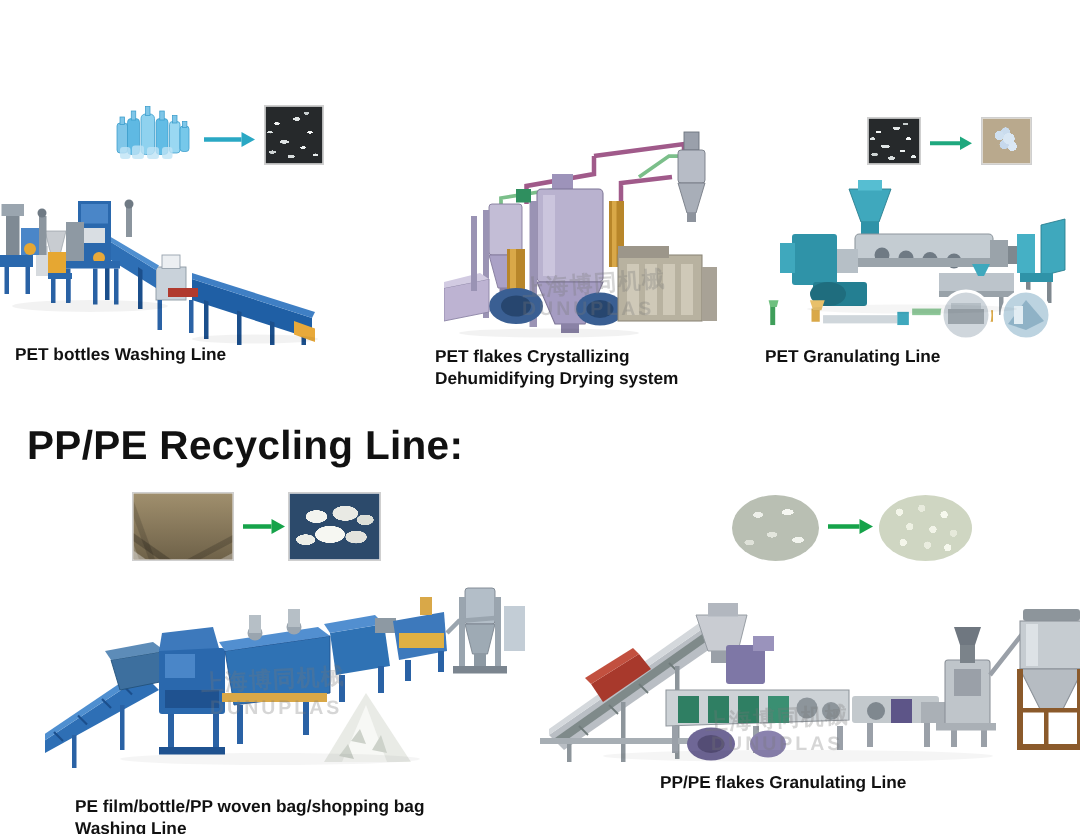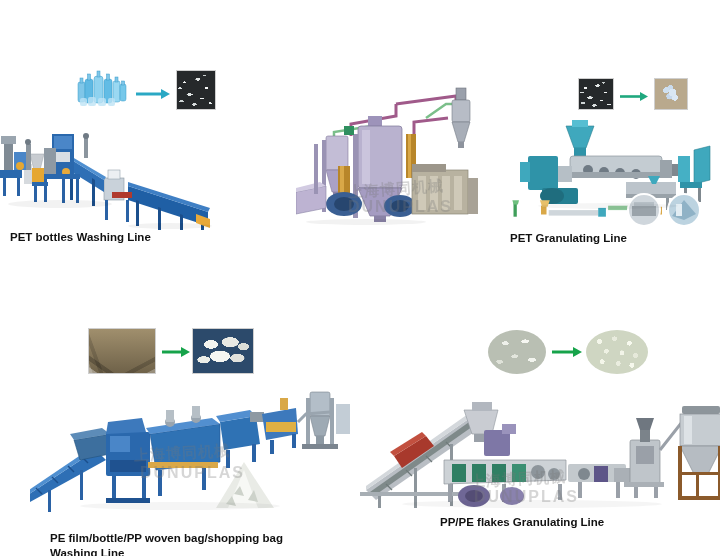--- a/index.html
+++ b/index.html
@@ -125,21 +125,21 @@
   }
 
   .watermark {
     position: absolute;
     color: rgba(120,120,120,0.30);
     font-weight: bold;
     white-space: nowrap;
     pointer-events: none;
   }
   .wm-cn { font-size: 15px; letter-spacing: 1px; }
-  .wm-en { font-size: 16px; letter-spacing: 2px; }
+  .wm-en { font-size: 13px; letter-spacing: 2px; }
 </style>
 </head>
 <body>
 
 <div class="page">
 
 
   <div class="panel" style="left:0px; top:62px; width:250px; height:168px;">
 
     <div class="sample-sq" style="left:76px; top:6px; width:52px; height:44px; border:none;">
@@ -333,20 +333,22 @@
       </g>
 
       <rect x="18" y="70" width="4" height="50" fill="#9a93b4"></rect>
       <ellipse cx="70" cy="148" rx="60" ry="3" fill="#000" opacity="0.05"></ellipse>
     </svg>
 
     <div class="watermark wm-cn" style="left:52px; top:106px; transform:rotate(-4deg);">上海博同机械</div>
     <div class="watermark wm-en" style="left:52px; top:124px;">DUNUPLAS</div>
   </div>
 
+  <div class="caption" style="left:290px; top:231px; width:210px;">PET flakes Crystallizing
+Dehumidifying Drying system</div>
 
   <div class="panel" style="left:508px; top:74px; width:212px; height:152px;">
 
     <div class="sample-sq" style="left:70px; top:4px; width:36px; height:32px;">
       <div class="tex-dark-flakes"></div>
     </div>
 
     <div class="arrow" style="left:112px; top:14px;">
       <svg width="28" height="11" viewBox="0 0 28 11">
         <line x1="0" y1="5.5" x2="20" y2="5.5" stroke="#1fa87e" stroke-width="2.6"></line>
@@ -423,20 +425,21 @@
         <circle cx="176" cy="100" r="16" fill="#bcd3e0" stroke="#ffffff" stroke-width="2"></circle>
         <polygon points="164,106 176,90 188,104 176,110" fill="#8fb2c6"></polygon>
         <rect x="168" y="94" width="6" height="12" fill="#e2edf3"></rect>
       </g>
       <ellipse cx="100" cy="96" rx="70" ry="3" fill="#000" opacity="0.04"></ellipse>
     </svg>
   </div>
 
   <div class="caption" style="left:510px; top:231px; width:200px;">PET Granulating Line</div>
 
+  <div class="section-title" id="title-pppe">PP/PE Recycling Line:</div>
 
   <div class="panel" style="left:30px; top:326px; width:330px; height:186px;">
 
     <div class="sample-sq" style="left:58px; top:2px; width:68px; height:46px;">
       <div class="tex-brown-bags"></div>
     </div>
 
     <div class="arrow" style="left:132px; top:18px;">
       <svg width="28" height="12" viewBox="0 0 28 12">
         <line x1="0" y1="6" x2="19" y2="6" stroke="#16a34a" stroke-width="3"></line>

